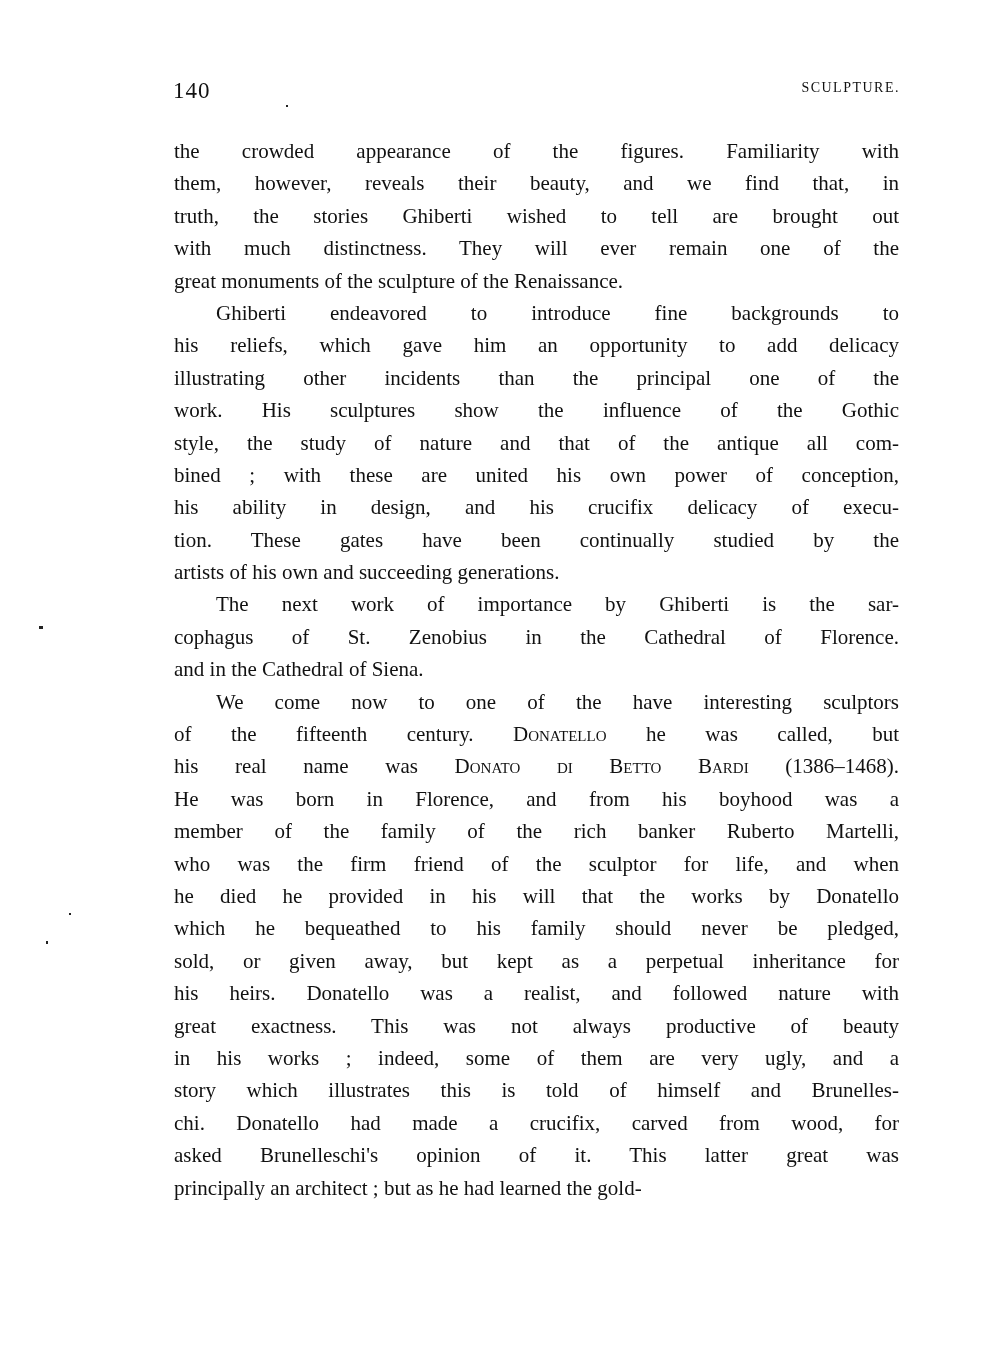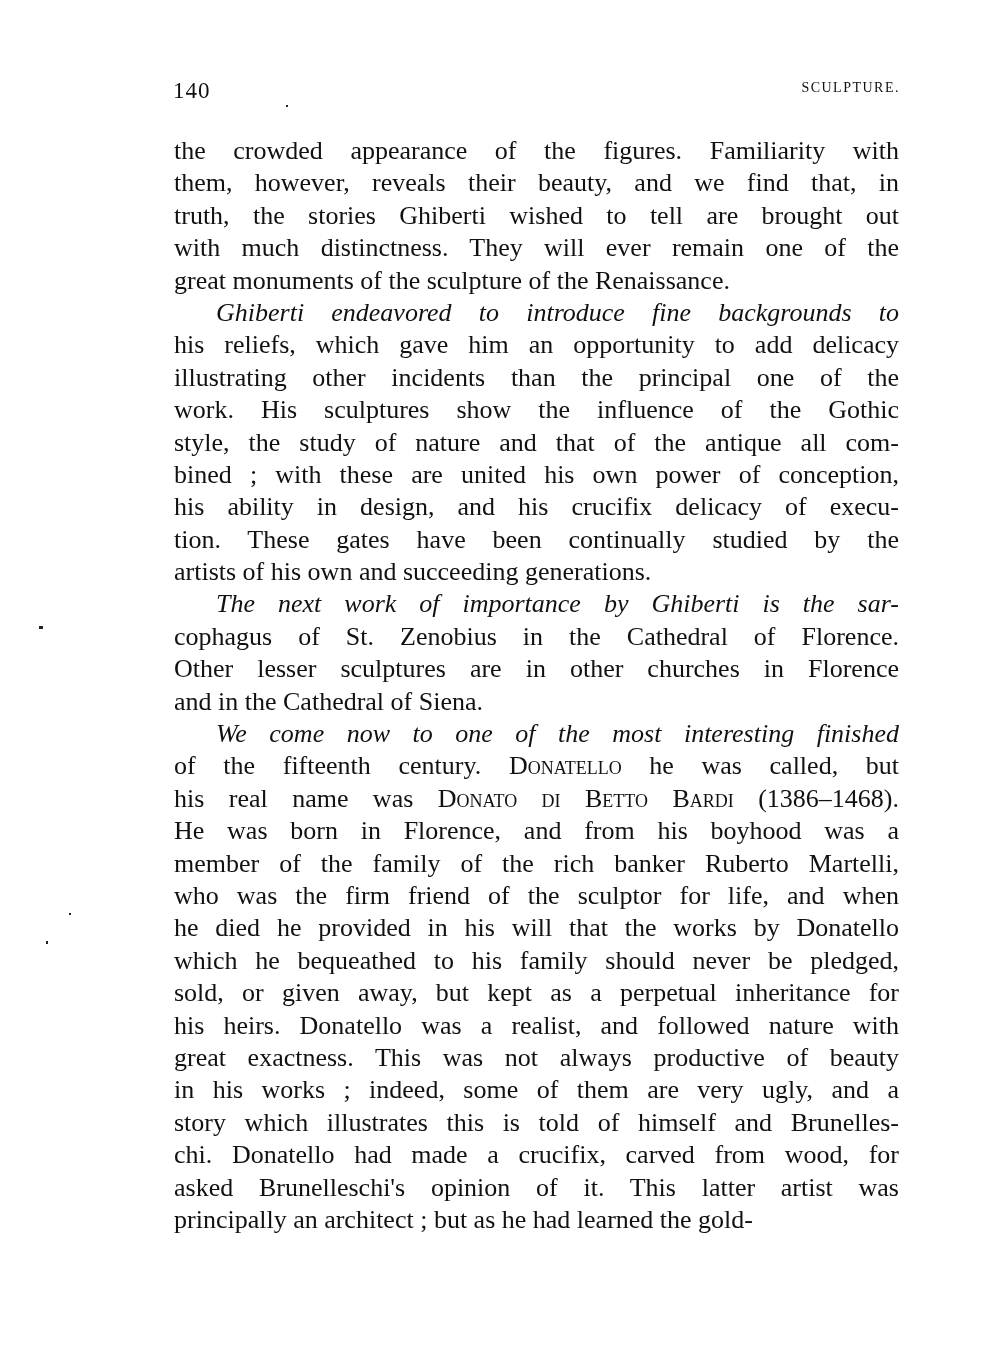--- a/index.html
+++ b/index.html
@@ -6,25 +6,25 @@
   body { width: 1000px; height: 1372px; position: relative; overflow: hidden; }
   .page { position: absolute; left: 0; top: 0; width: 1000px; height: 1208px; background: #ffffff; }
   .running-head {
     position: absolute; top: 78px; left: 173px; width: 727px; height: 30px;
     font-family: "Liberation Serif", serif; color: #111;
   }
   .page-number { position: absolute; left: 0; top: 0; font-size: 23px; letter-spacing: 1px; }
   .running-title { position: absolute; left: 0; right: 0; top: 2px; text-align: right; font-size: 14px; letter-spacing: 1.5px; padding-left: 30px; }
   .body-text {
     position: absolute; top: 135px; left: 174px; width: 725px;
-    font-family: "Liberation Serif", serif; font-size: 26px; line-height: 32.4px; color: #111;
+    font-family: "Liberation Serif", serif; font-size: 21px; line-height: 32.4px; color: #111;
   }
   .line { display: block; text-align: justify; text-align-last: justify; white-space: nowrap; height: 32.4px; }
   .line.last { text-align-last: left; }
-  .line.indent { padding-left: 42px; font-style: italic; }
+  .line.indent { padding-left: 42px; }
   .sc { font-variant: small-caps; }
   .speck { position: absolute; background: #222; }
 </style>
 </head>
 <body>
 
 <div class="page">
 
   <div class="running-head">
     <span class="page-number">140</span>
@@ -46,39 +46,38 @@
         <span class="line">work.  His sculptures show the influence of the Gothic</span>
         <span class="line">style, the study of nature and that of the antique all com-</span>
         <span class="line">bined ; with these are united his own power of conception,</span>
         <span class="line">his ability in design, and his crucifix delicacy of execu-</span>
         <span class="line">tion.  These gates have been continually studied by the</span>
         <span class="line last">artists of his own and succeeding generations.</span>
       </div>
       <div>
         <span class="line indent">The next work of importance by Ghiberti is the sar-</span>
         <span class="line">cophagus of St. Zenobius in the Cathedral of Florence.</span>
-        <span class="line">Other lesser sculptures are in other churches in Florence</span>
         <span class="line last">and in the Cathedral of Siena.</span>
       </div>
       <div>
-        <span class="line indent">We come now to one of the most interesting finished</span>
+        <span class="line indent">We come now to one of the have interesting sculptors</span>
         <span class="line">of the fifteenth century.  <span class="sc">Donatello</span> he was called, but</span>
         <span class="line">his real name was <span class="sc">Donato di Betto Bardi</span> (1386–1468).</span>
         <span class="line">He was born in Florence, and from his boyhood was a</span>
         <span class="line">member of the family of the rich banker Ruberto Martelli,</span>
         <span class="line">who was the firm friend of the sculptor for life, and when</span>
         <span class="line">he died he provided in his will that the works by Donatello</span>
         <span class="line">which he bequeathed to his family should never be pledged,</span>
         <span class="line">sold, or given away, but kept as a perpetual inheritance for</span>
         <span class="line">his heirs.  Donatello was a realist, and followed nature with</span>
         <span class="line">great exactness.  This was not always productive of beauty</span>
         <span class="line">in his works ; indeed, some of them are very ugly, and a</span>
         <span class="line">story which illustrates this is told of himself and Brunelles-</span>
         <span class="line">chi.  Donatello had made a crucifix, carved from wood, for</span>
-        <span class="line">asked Brunelleschi's opinion of it.  This latter artist was</span>
+        <span class="line">asked Brunelleschi's opinion of it.  This latter great was</span>
         <span class="line last">principally an architect ; but as he had learned the gold-</span>
       </div>
     </div>
 
   <div class="speck" style="left:39px;top:626px;width:4px;height:3px;"></div>
   <div class="speck" style="left:69px;top:913px;width:2px;height:2px;"></div>
   <div class="speck" style="left:46px;top:941px;width:2px;height:3px;"></div>
   <div class="speck" style="left:286px;top:105px;width:2px;height:2px;"></div>
 </div>
 

